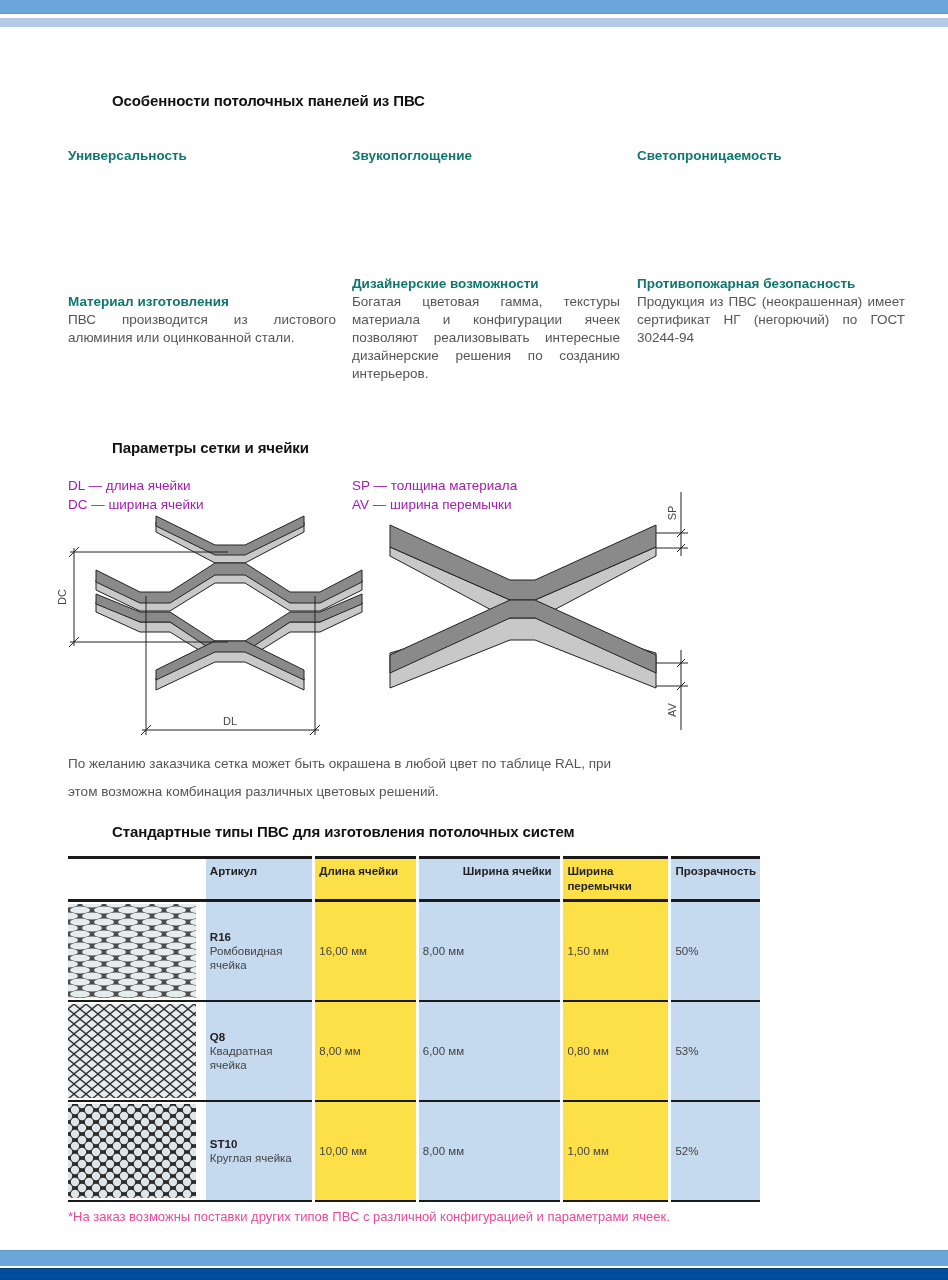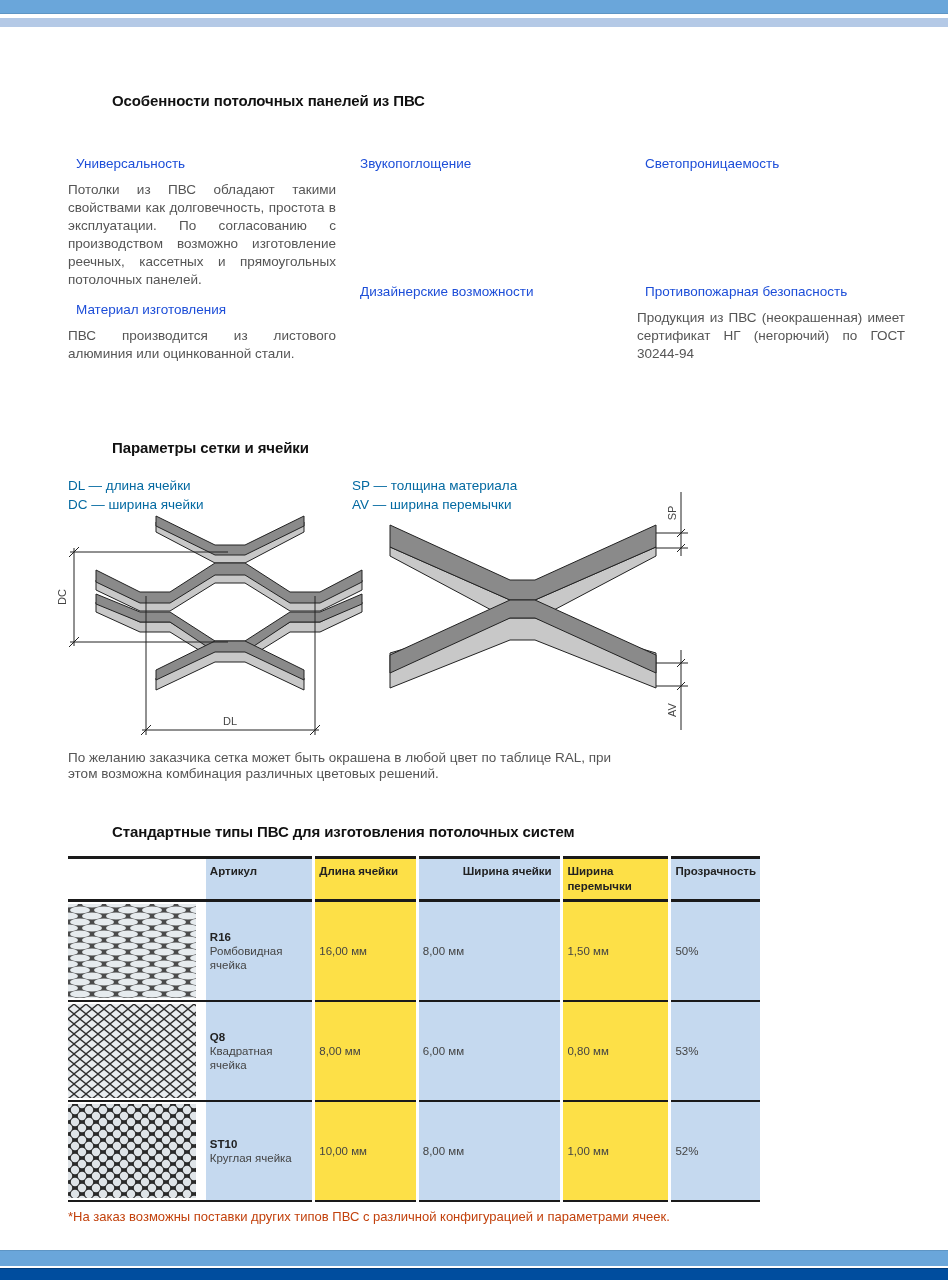--- a/index.html
+++ b/index.html
@@ -9,63 +9,63 @@
     font-family:"Liberation Sans", sans-serif;
     color:#333;
   }
   .band-top1 { position:absolute; left:0; top:0; width:948px; height:13px; background:#6aa6da; border-bottom:1px solid #5e95c4; }
   .band-top2 { position:absolute; left:0; top:18px; width:948px; height:9px; background:#b4c9e6; }
   .band-bot1 { position:absolute; left:0; top:1250px; width:948px; height:15px; background:#6aa6da; border-top:1px solid #5e95c4; }
   .band-bot2 { position:absolute; left:0; top:1268px; width:948px; height:12px; background:#004d9e; border-top:1px solid #003c7c; }
 
   .h2 { position:absolute; left:68px; font-weight:bold; font-size:15px; color:#111; letter-spacing:-0.1px;margin-left:44px; }
   .feature { position:absolute; width:268px; }
-  .feature .ft { font-weight:normal; font-size:13.5px; color:#1d4ed8; margin:8px; line-height:18px; }
+  .feature .ft { font-weight:bold; font-size:13.5px; color:#0f766e; margin:0; line-height:18px; }
   .feature .fb { font-size:13.5px; color:#555; line-height:18px; text-align:justify; margin:0; }
 
-  .legend { position:absolute; font-size:13.5px; color:#0369a1; line-height:19px; }
-  .note { position:absolute; left:68px; top:750px; width:560px; font-size:13.5px; color:#555; line-height:16px; }
+  .legend { position:absolute; font-size:13.5px; color:#a21caf; line-height:19px; }
+  .note { position:absolute; left:68px; top:750px; width:560px; font-size:13.5px; color:#555; line-height:28px; }
 
   .diagram { position:absolute; left:0; top:0; }
 
   table.pvs { position:absolute; left:68px; top:856px; width:692px; border-collapse:collapse; font-size:11.5px; }
   table.pvs th, table.pvs td { padding:0; vertical-align:top; text-align:left; }
   table.pvs thead tr { border-top:3px solid #1a1a1a; border-bottom:3px solid #1a1a1a; }
   table.pvs thead th { height:35px; padding:5px 4px 0 4px; font-weight:bold; color:#222; line-height:15px; }
   table.pvs tbody tr { border-bottom:2px solid #1a1a1a; height:100px; }
   table.pvs tbody td { vertical-align:middle; padding:8px 4px; color:#444; line-height:14px; }
   .c-img { width:132px; background:#fff; }
   .c-dark { background:#c5d9ef; }
   .c-light { background:#fde047; border-left:3px solid #fff; border-right:3px solid #fff; }
   .art-code { font-weight:bold; color:#222; display:block; }
   .thumb { width:128px; height:94px; display:block; margin:2px 0; }
 
-  .footnote { position:absolute; left:68px; top:1209px; font-size:13px; color:#c2410c; }
+  .footnote { position:absolute; left:68px; top:1209px; font-size:13px; color:#ec4899; }
 </style>
 </head>
 <body>
 
 <div class="band-top1"></div>
 <div class="band-top2"></div>
 
 <div class="h2" style="top:92px;">Особенности потолочных панелей из ПВС</div>
 
 <div class="feature" style="left:68px; top:147px;">
   <p class="ft">Универсальность</p>
-  <p class="fb">Потолки из ПВС обладают такими свойствами как долговечность, простота в эксплуатации. По согласованию с производством возможно изготовление реечных, кассетных и прямоугольных потолочных панелей.</p>
 </div>
 <div class="feature" style="left:68px; top:293px;">
   <p class="ft">Материал изготовления</p>
   <p class="fb">ПВС производится из листового алюминия или оцинкованной стали.</p>
 </div>
 <div class="feature" style="left:352px; top:147px;">
   <p class="ft">Звукопоглощение</p>
 </div>
 <div class="feature" style="left:352px; top:275px;">
   <p class="ft">Дизайнерские возможности</p>
+  <p class="fb">Богатая цветовая гамма, текстуры материала и конфигурации ячеек позволяют реализовывать интересные дизайнерские решения по созданию интерьеров.</p>
 </div>
 <div class="feature" style="left:637px; top:147px;">
   <p class="ft">Светопроницаемость</p>
 </div>
 <div class="feature" style="left:637px; top:275px;">
   <p class="ft">Противопожарная безопасность</p>
   <p class="fb">Продукция из ПВС (неокрашенная) имеет сертификат НГ (негорючий) по ГОСТ 30244-94</p>
 </div>
 
 <div class="h2" style="top:439px;">Параметры сетки и ячейки</div>

